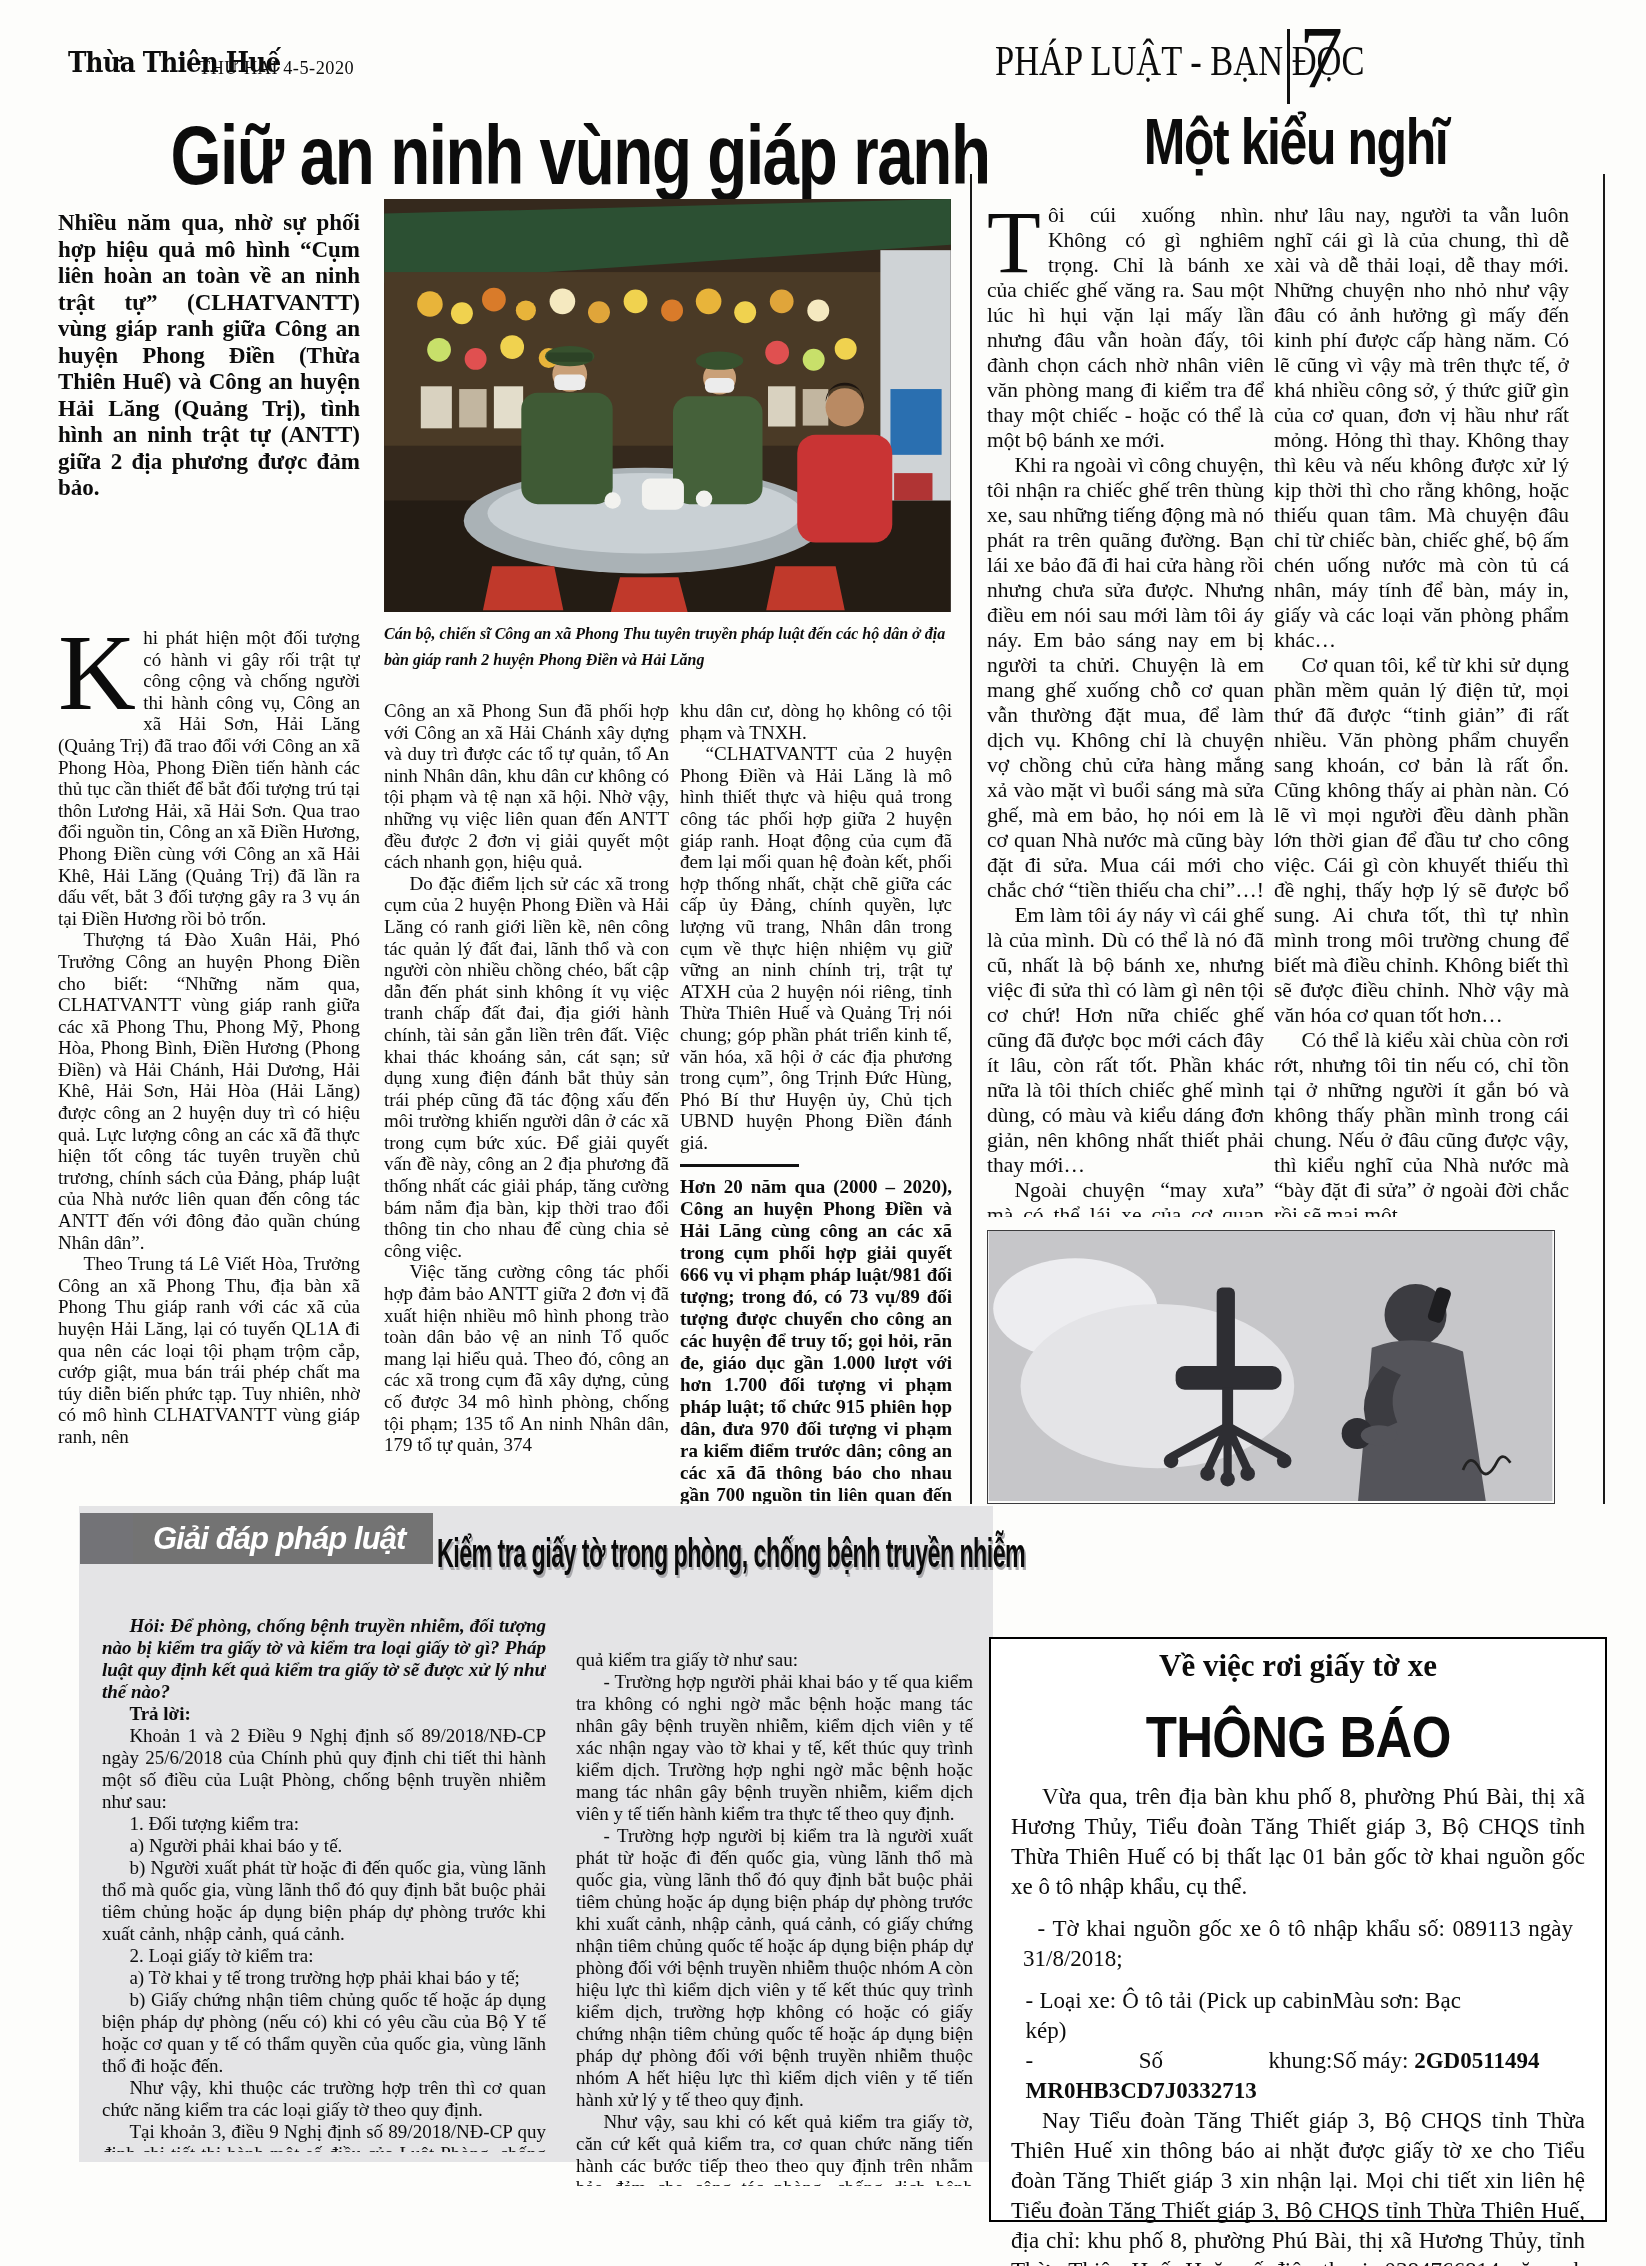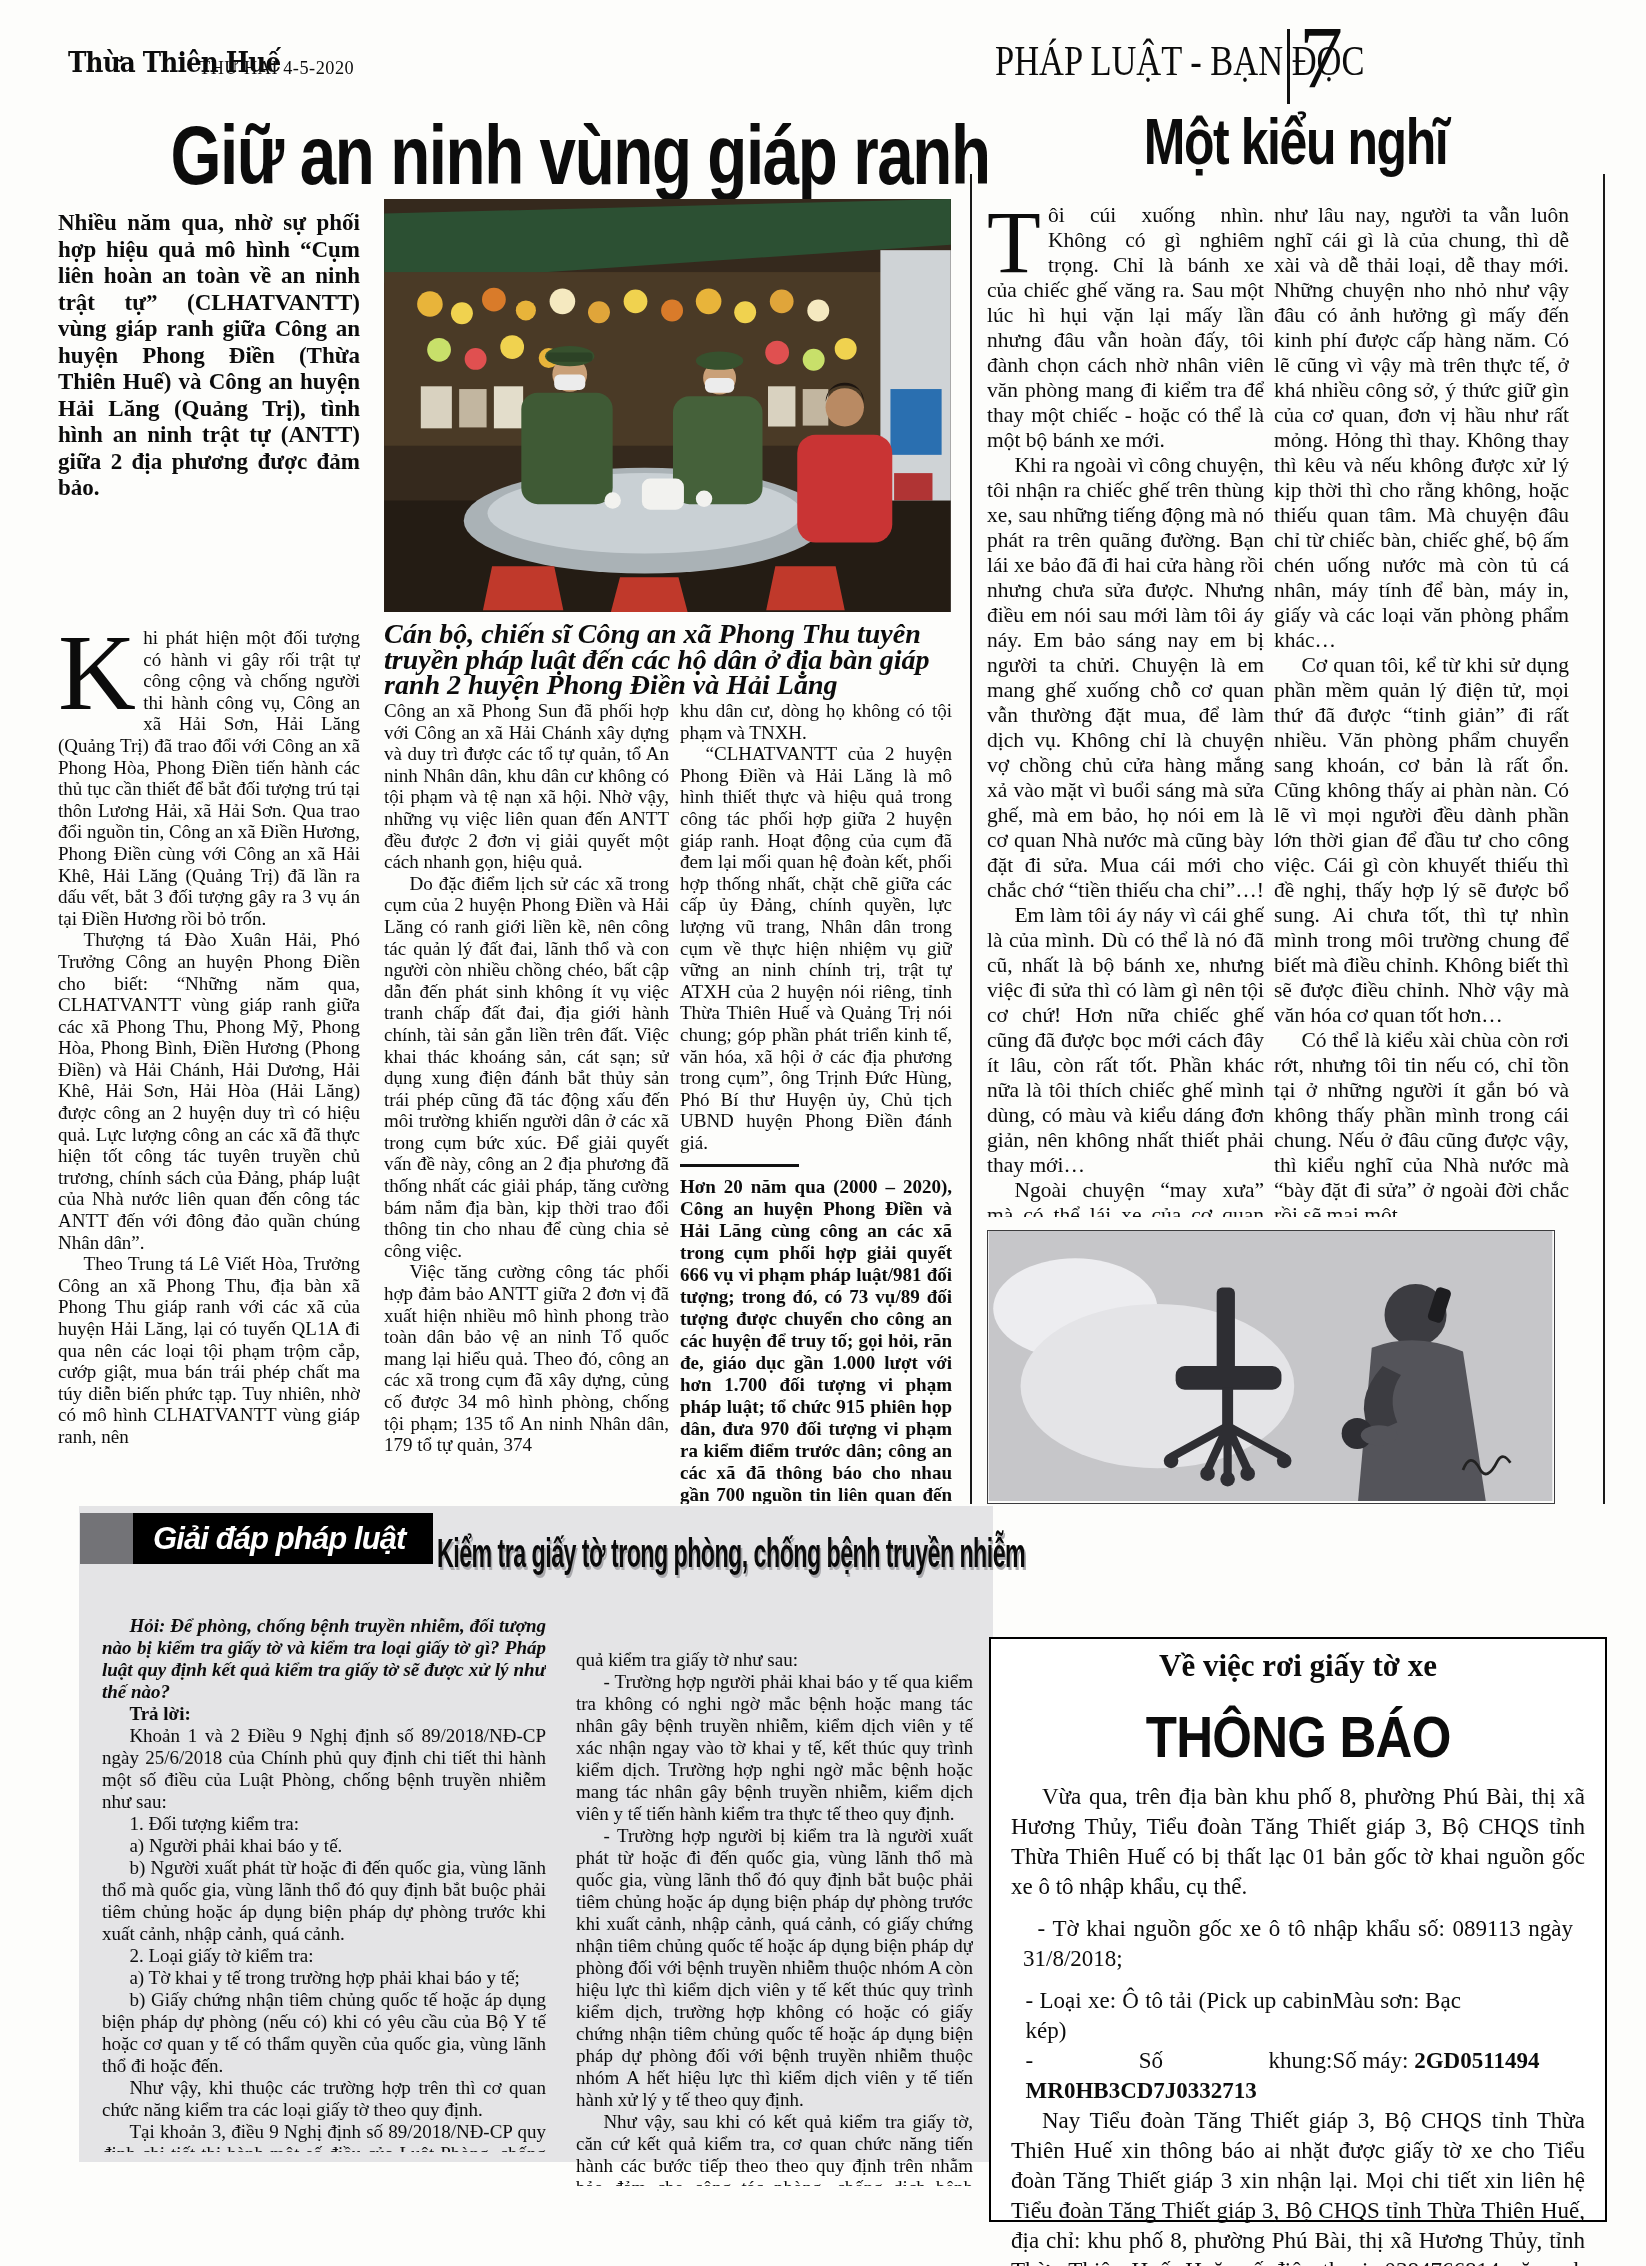--- a/index.html
+++ b/index.html
@@ -15,21 +15,21 @@
   #section-title{left:914px;top:37px;width:365px;text-align:right;font-size:42px;
                  font-family:"Liberation Serif",serif;}
   #section-title span{display:inline-block;transform:scaleX(0.82);transform-origin:right;white-space:nowrap;}
   #hdr-bar{left:1287px;top:29px;width:2.7px;height:75px;background:#111;}
   #page-num{left:1299px;top:7.3px;font-size:88px;font-family:"Liberation Serif",serif;}
   
   #main-headline{left:55px;top:113px;width:897px;text-align:center;font-weight:bold;font-size:84px;
                  font-family:"Liberation Sans",sans-serif;letter-spacing:-1.8px;line-height:1;}
   #lead{left:58px;top:210px;width:302px;font-weight:bold;font-size:23px;line-height:26.5px;}
   #photo{left:384px;top:199px;width:567px;height:413px;background:#3a3128;}
-  #caption{left:384px;top:621px;width:567px;font-size:28px;line-height:25.6px;font-weight:bold;font-style:italic;}
+  #caption{left:384px;top:621px;width:567px;font-size:16px;line-height:25.6px;font-weight:bold;font-style:italic;}
   .body-col{font-size:19px;line-height:21.6px;overflow:hidden;}
   .body-col p{margin:0;}
   .body-col p.ind{text-indent:25.6px;}
   #col1{left:58px;top:627px;width:302px;height:875px;}
   #col2{left:384px;top:700px;width:285px;height:804px;}
   #col3{left:680px;top:700px;width:272px;height:804px;}
   .dropcap{float:left;font-size:108px;line-height:84px;padding:3.7px 7.3px 0 0;font-family:"Liberation Serif",serif;}
   .dropcap.small{font-size:88px;line-height:71px;}
   .rule-l{width:119px;height:2.7px;background:#111;margin:11px 0 9.1px 0;}
   #stats{font-weight:bold;font-size:19px;line-height:22px;}
@@ -41,21 +41,21 @@
   .op-col{font-size:21.5px;line-height:25px;overflow:hidden;}
   .op-col p{margin:0;}
   .op-col p.ind{text-indent:27.4px;}
   #op-colA{left:987px;top:203px;width:277px;height:1014px;}
   #op-colB{left:1274px;top:203px;width:295px;height:1014px;}
   #illus{left:987px;top:1230px;width:568px;height:274px;border:1.8px solid #3c3c3e;box-sizing:border-box;}
   
   #qa-panel{left:79px;top:1506px;width:914px;height:656px;background:#e4e4e6;}
   #qa-labelwrap{left:80px;top:1513px;height:51px;display:flex;align-items:stretch;}
   #qa-darkblock{width:53px;background:#737377;}
-  #qa-label{background:#000000;color:#fff;font-family:"Liberation Sans",sans-serif;
+  #qa-label{background:#737373;color:#fff;font-family:"Liberation Sans",sans-serif;
             font-weight:bold;font-style:italic;font-size:31px;line-height:51px;padding:0 27.4px 0 20px;
             letter-spacing:-0.9px;}
   #qa-headline{left:437px;top:1531px;width:556px;font-family:"Liberation Sans",sans-serif;
                font-weight:bold;font-size:40px;color:#0a0a0a;
                text-shadow:2.7px 2.7px 0 #a9a9ad;}
   #qa-headline span{display:inline-block;transform:scaleX(0.58);transform-origin:left;white-space:nowrap;letter-spacing:-0.9px;}
   .qa-col{font-size:19px;line-height:22px;overflow:hidden;}
   .qa-col p{margin:0;text-indent:27.4px;}
   .qa-col p.noind{text-indent:0;}
   #qa-left{left:102px;top:1615px;width:444px;height:537px;}

